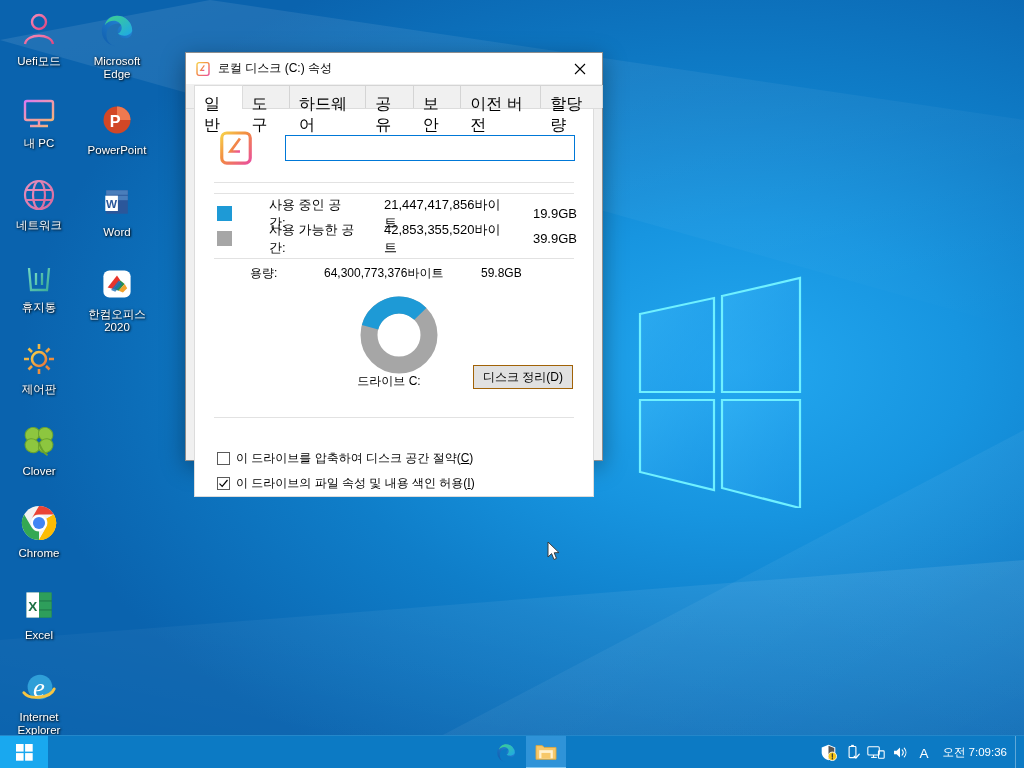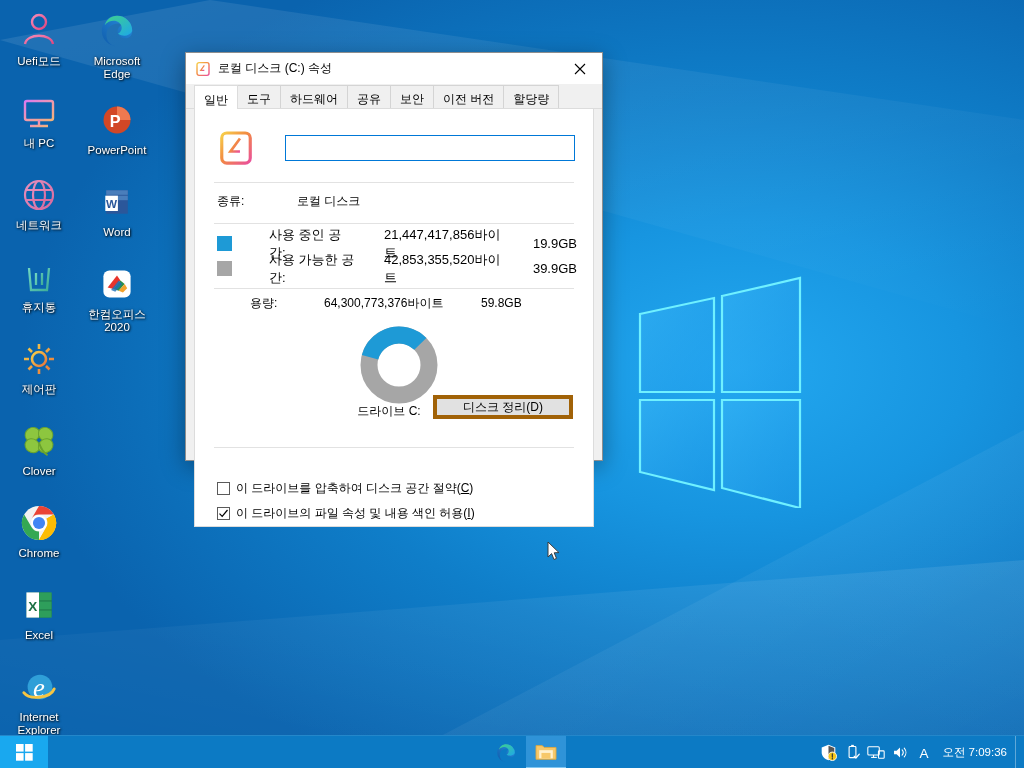--- a/index.html
+++ b/index.html
@@ -92,23 +92,23 @@
   }
 
   #tabstrip {
     height: 25px; display: flex; align-items: flex-end;
     padding-left: 8px; flex: none;
     background: #f0f0f0;
     border-bottom: 1px solid #dcdcdc;
     position: relative; z-index: 2;
   }
   .tab {
-    height: 23px; padding: 0 9px;
-    display: flex; align-items: flex-end;
-    font-size: 12px; color: #000;
+    height: 23px; padding: 8px 9px;
+    display: flex; align-items: flex-start;
+    font-size: 16px; color: #000;
     background: #f0f0f0;
     border: 1px solid #d4d4d4;
     border-bottom: none;
     margin-right: -1px;
   }
   .tab.active {
     background: #ffffff;
     border-color: #dcdcdc;
     height: 24px;
     margin-bottom: -1px;
@@ -152,22 +152,22 @@
   #capacity-row .bytes { width: 157px; }
 
   #chart-area { position: relative; height: 110px; margin-top: 4px; }
   #donut { position: absolute; left: 146px; top: 2px; }
   #drive-caption {
     position: absolute; left: 118px; top: 82px; width: 120px;
     text-align: center; font-size: 12px; color: #000;
   }
   #cleanup-btn {
     position: absolute; right: 4px; top: 74px;
-    height: 24px; padding: 0 26px;
-    background: #e1e1e1; border: 4px solid #a16207;
+    height: 24px; padding: 0 9px;
+    background: #e1e1e1; border: 1px solid #a16207;
     font-size: 12px; color: #000; font-family: "Liberation Sans", sans-serif;
     display: flex; align-items: center;
   }
 
   #checks { margin-top: 28px; padding-left: 6px; }
   .chk-row { display: flex; align-items: center; height: 25px; font-size: 12px; }
   .chk-box {
     width: 13px; height: 13px; border: 1px solid #5a5a5a; background: #fff;
     margin-right: 6px; flex: none;
     display: flex; align-items: center; justify-content: center;
@@ -578,24 +578,20 @@
         <path d="M14.5 6 L8.5 14.2 H14.5" fill="none" stroke="url(#dkg2)" stroke-width="1.7"></path>
         <path d="M6.8 17.6 H17.2" stroke="url(#dkg2)" stroke-width="1.7"></path>
         <path d="M14 19.6 H17.2" stroke="url(#dkg2)" stroke-width="1.2"></path>
       </svg>
       <input id="volume-label-input" type="text" value="" style="">
     </div>
 
     <div class="hr"></div>
 
     <div style="margin-top:6px">
-      <div class="kv-row">
-        <span class="k">종류:</span>
-        <span class="v">로컬 디스크</span>
-      </div>
     </div>
 
     <div class="hr" style="margin-top:10px"></div>
 
     <div style="margin-top:7px">
       <div class="space-row">
         <span class="swatch" style="background:#1e9ad6"></span>
         <span class="label">사용 중인 공간:</span>
         <span class="bytes">21,447,417,856바이트</span>
         <span class="gb">19.9GB</span>

